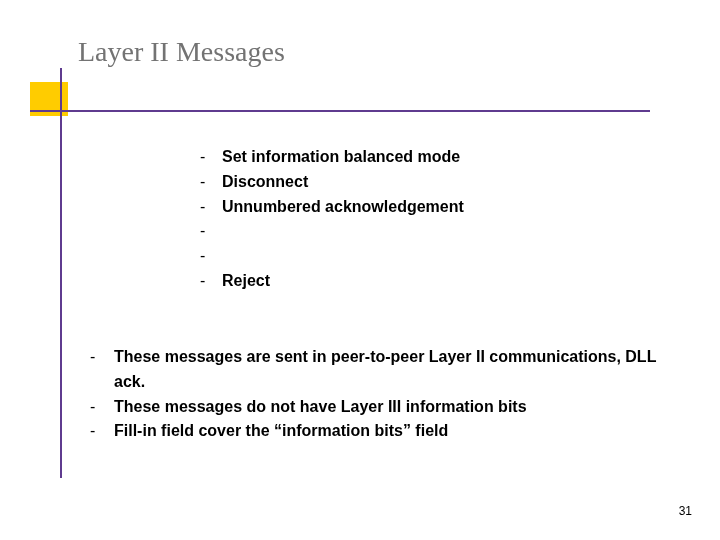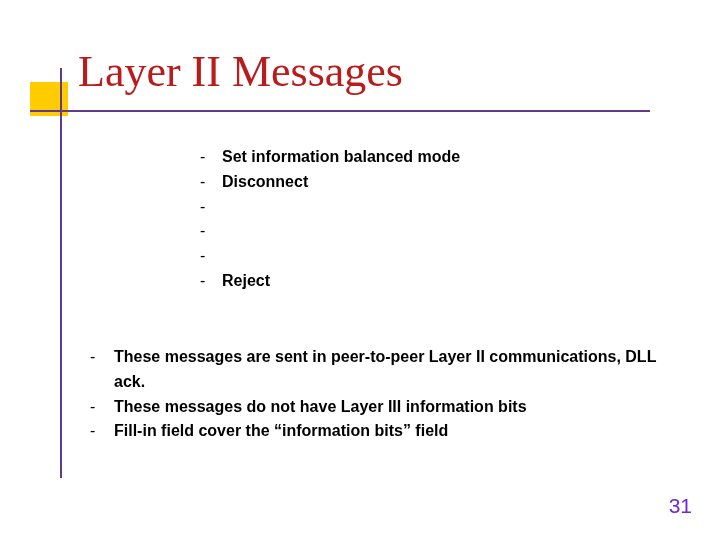--- a/index.html
+++ b/index.html
@@ -17,24 +17,24 @@
     left: 30px;
     top: 82px;
     width: 38px;
     height: 34px;
     background: #ffcc00;
     z-index: 1;
   }
   .title {
     position: absolute;
     left: 78px;
-    top: 46px;
-    font-size: 44px;
+    top: 36px;
+    font-size: 28px;
     font-family: "Times New Roman", Times, serif;
-    color: #b91c1c;
+    color: #737373;
     z-index: 2;
   }
   .hline {
     position: absolute;
     left: 30px;
     top: 110px;
     width: 620px;
     height: 2px;
     background: #5f3b8f;
     z-index: 2;
@@ -87,22 +87,22 @@
     width: 24px;
     flex: 0 0 24px;
     text-align: left;
     font-weight: normal;
     color: #000;
   }
   .page-num {
     position: absolute;
     right: 28px;
     bottom: 22px;
-    font-size: 21px;
-    color: #6d28d9;
+    font-size: 12px;
+    color: #000000;
   }
 </style>
 </head>
 <body>
 
 <div class="accent-block"></div>
 <div class="hline"></div>
 <div class="vline"></div>
 
 <div class="title">Layer II Messages</div>
@@ -111,20 +111,21 @@
   <div class="item">
     <span class="bullet">-</span>
     <span>Set information balanced mode</span>
   </div>
   <div class="item">
     <span class="bullet">-</span>
     <span>Disconnect</span>
   </div>
   <div class="item">
     <span class="bullet">-</span>
+    <span>Unnumbered acknowledgement</span>
   </div>
   <div class="item">
     <span class="bullet">-</span>
   </div>
   <div class="item">
     <span class="bullet">-</span>
   </div>
   <div class="item">
     <span class="bullet">-</span>
     <span>Reject</span>

